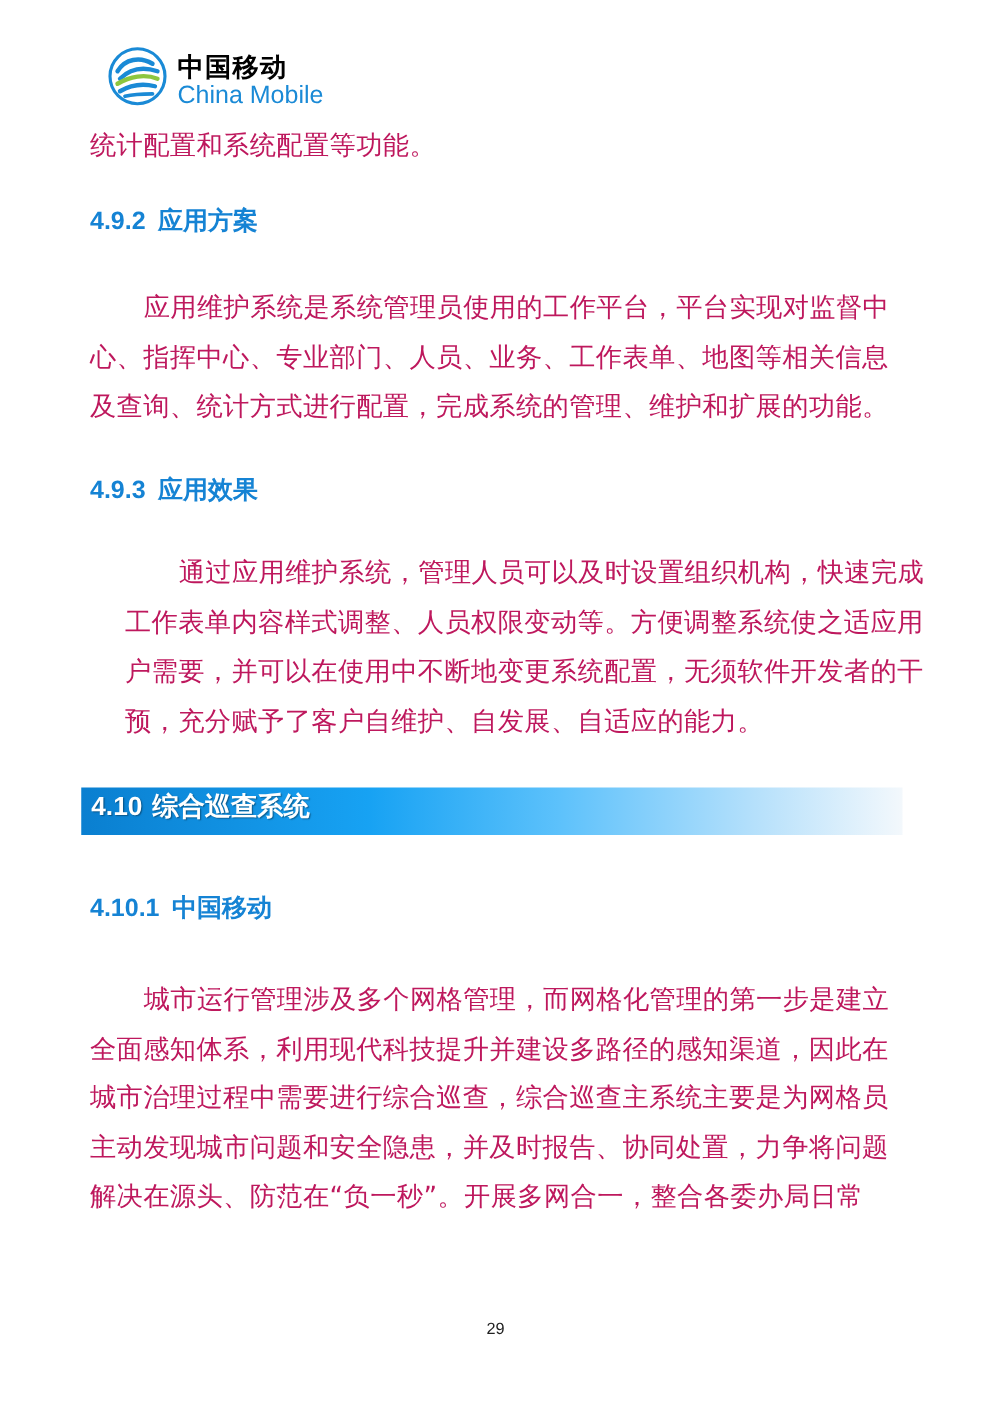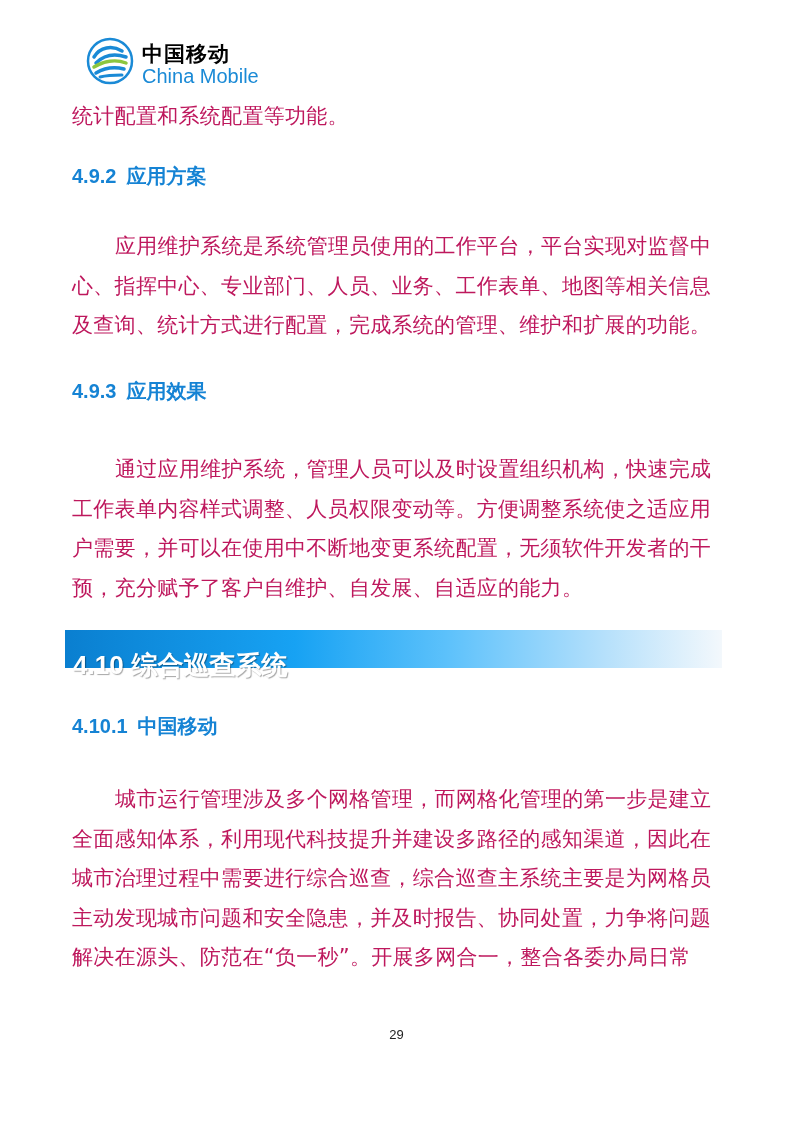--- a/index.html
+++ b/index.html
@@ -9,24 +9,24 @@
     .logo-mark { position: absolute; left: 0; top: 0; width: 48px; height: 48px; }
     .logo-cn { position: absolute; left: 56px; top: 3px; font-size: 21px; color: #000000; font-weight: bold; letter-spacing: 1px; white-space: nowrap; }
     .logo-en { position: absolute; left: 56px; top: 28px; font-size: 20px; color: #1a8ad6; white-space: nowrap; font-family: "Liberation Sans", sans-serif; }
     .para { position: absolute; left: 72px; width: 652px; font-size: 21px; line-height: 39.5px; color: #be185d; letter-spacing: 0.3px; }
     .para .line { display: block; white-space: nowrap; }
     .indent { padding-left: 43px; }
     .h3 { position: absolute; left: 72px; font-size: 20px; font-weight: bold; color: #1583d4; white-space: nowrap; font-family: "Liberation Sans", sans-serif; }
     .h3 .num { margin-right: 10px; }
     .banner { position: absolute; left: 65px; top: 630px; width: 657px; height: 38px;
               background: linear-gradient(to right, #0a7fd0 0%, #17a2f3 35%, #5cc1fb 58%, #b5e0fb 82%, #f3f8fc 100%); }
-    .banner-text { position: absolute; left: 8px; top: 18px; font-size: 26px; font-weight: bold; color: #ffffff; white-space: nowrap;
+    .banner-text { position: absolute; left: 8px; top: 1px; font-size: 21px; font-weight: bold; color: #ffffff; white-space: nowrap;
                    text-shadow: 1px 1px 1px rgba(0,0,0,0.35); font-family: "Liberation Sans", sans-serif; }
     .banner-text .num { margin-right: 8px; }
-    .page-num { position: absolute; left: 0; width: 793px; top: 1027px; text-align: center; font-size: 13px; color: #222; font-family: "Liberation Sans", sans-serif; }
+    .page-num { position: absolute; left: 0; width: 793px; top: 1055px; text-align: center; font-size: 13px; color: #222; font-family: "Liberation Sans", sans-serif; }
   </style>
 </head>
 <body>
 
 <div class="logo">
   <svg class="logo-mark" viewBox="0 0 48 48" width="48" height="48">
     <circle cx="24" cy="24" r="22" fill="none" stroke="#1a8ad6" stroke-width="2.5"></circle>
     <path d="M8 20 C14 10, 26 8, 36 14" fill="none" stroke="#1a8ad6" stroke-width="3.5" stroke-linecap="round"></path>
     <path d="M10 26 C18 18, 28 16, 40 20" fill="none" stroke="#1a8ad6" stroke-width="3.5" stroke-linecap="round"></path>
     <path d="M8 30 C18 24, 30 22, 40 26" fill="none" stroke="#8cc63f" stroke-width="3.5" stroke-linecap="round"></path>
@@ -48,21 +48,21 @@
 <div class="para" style="top:227px;">
   <span class="line indent">应用维护系统是系统管理员使用的工作平台，平台实现对监督中</span>
   <span class="line">心、指挥中心、专业部门、人员、业务、工作表单、地图等相关信息</span>
   <span class="line">及查询、统计方式进行配置，完成系统的管理、维护和扩展的功能。</span>
 </div>
 
 <div class="h3" style="top:378px;">
   <span class="num">4.9.3</span><span>应用效果</span>
 </div>
 
-<div class="para" style="top:450px;">
+<div class="para" style="top:439px;margin-left:28px;">
   <span class="line indent">通过应用维护系统，管理人员可以及时设置组织机构，快速完成</span>
   <span class="line">工作表单内容样式调整、人员权限变动等。方便调整系统使之适应用</span>
   <span class="line">户需要，并可以在使用中不断地变更系统配置，无须软件开发者的干</span>
   <span class="line">预，充分赋予了客户自维护、自发展、自适应的能力。</span>
 </div>
 
 <div class="banner">
   <div class="banner-text">
     <span class="num">4.10</span><span>综合巡查系统</span>
   </div>

